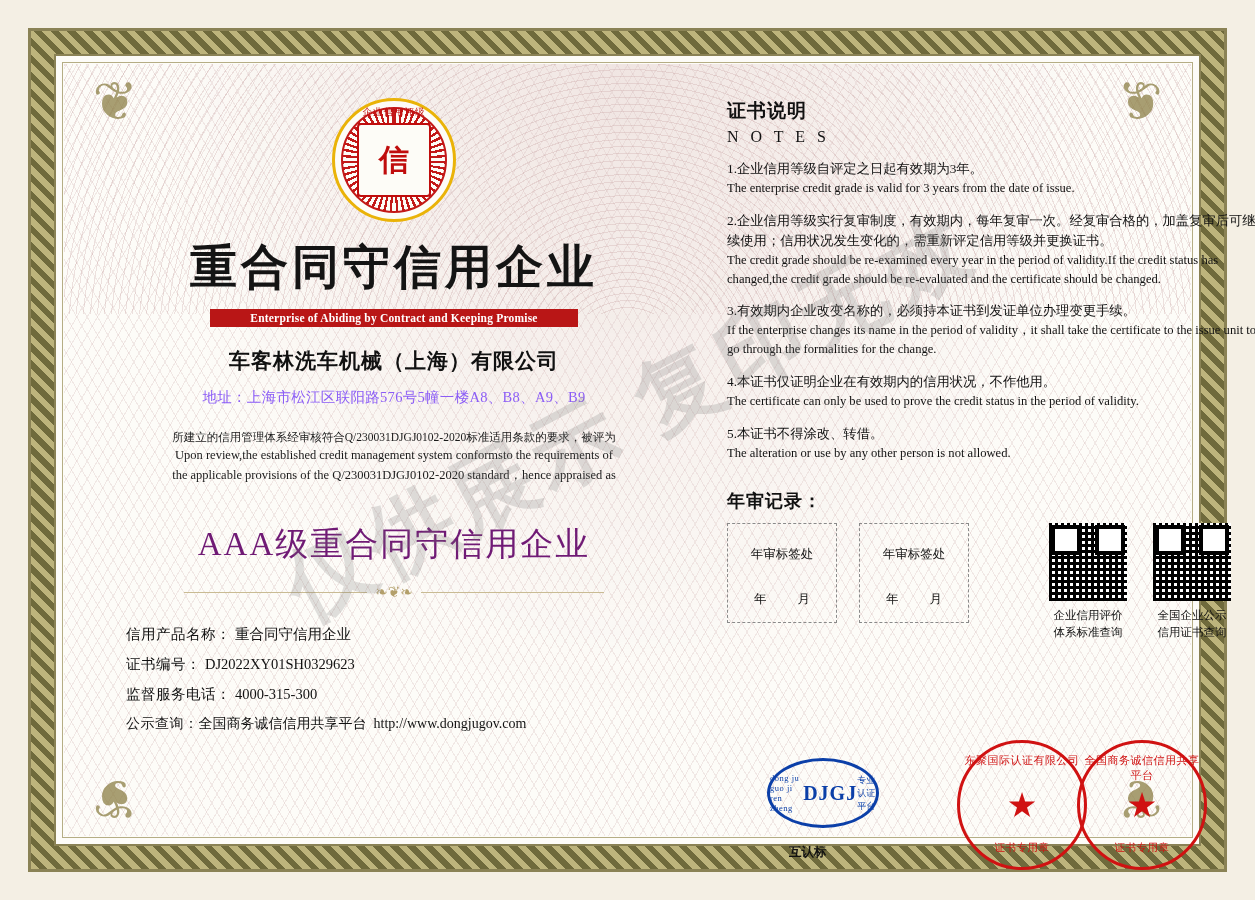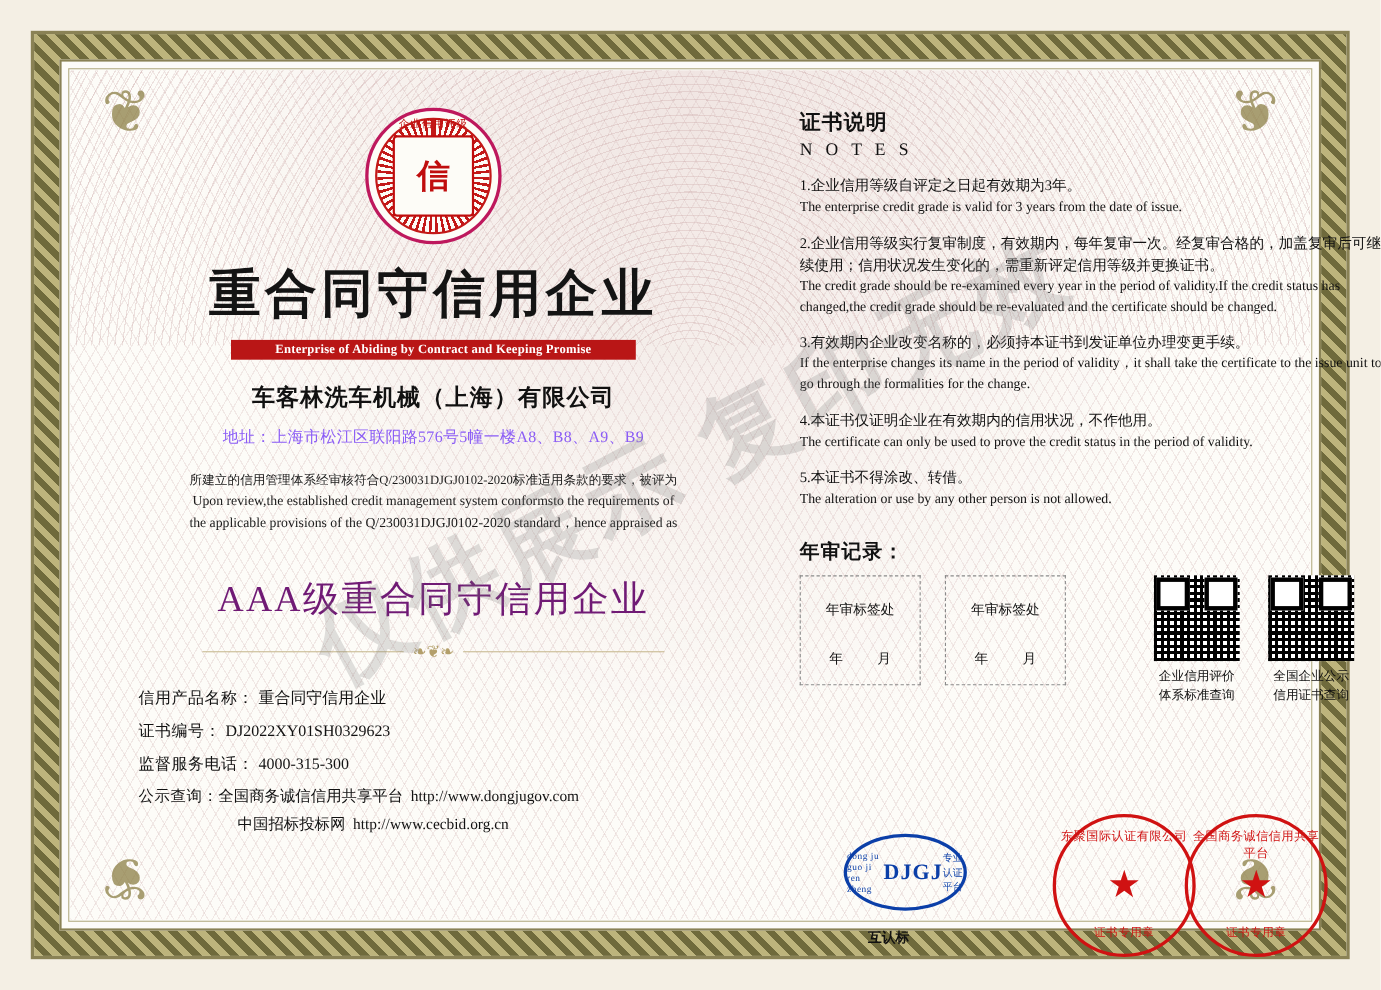--- a/index.html
+++ b/index.html
@@ -56,21 +56,21 @@
   .c-bl{left:52px;bottom:44px;transform:scaleY(-1);}
   .c-br{right:52px;bottom:44px;transform:scale(-1,-1);}
 
   
   #content{position:absolute;inset:44px;}
 
   
   .left-col{position:absolute;left:42px;top:20px;width:560px;text-align:center;}
   .seal-logo{
     width:118px;height:118px;border-radius:50%;
-    border:3px solid #be185d;margin:6px auto 0;
+    border:3px solid #eab308;margin:6px auto 0;
     position:relative;
     background:#fdfcf7;
   }
   .seal-logo .ring{
     position:absolute;inset:6px;border-radius:50%;border:2px solid #c00d0d;
     background:
       repeating-conic-gradient(from 0deg,#c00d0d 0deg 3deg, transparent 3deg 7deg);
     opacity:.95;
   }
   .seal-logo .inner{
@@ -242,23 +242,20 @@
         <div>
           <span class="lbl">证书编号：</span><span class="val">DJ2022XY01SH0329623</span>
         </div>
         <div>
           <span class="lbl">监督服务电话：</span><span class="val">4000-315-300</span>
         </div>
 
         <div class="pub-lines">
           <div>
             <span class="lbl">公示查询：</span><span>全国商务诚信信用共享平台</span>&nbsp;&nbsp;<span>http://www.dongjugov.com</span>
-          </div>
-          <div>
-            <span class="indent"></span><span>中国招标投标网</span>&nbsp;&nbsp;<span>http://www.cecbid.org.cn</span>
           </div>
         </div>
       </div>
     </div>
 
     <div class="right-col">
       <div class="notes-title-cn">证书说明</div>
       <div class="notes-title-en">N O T E S</div>
 
       <div class="note">

